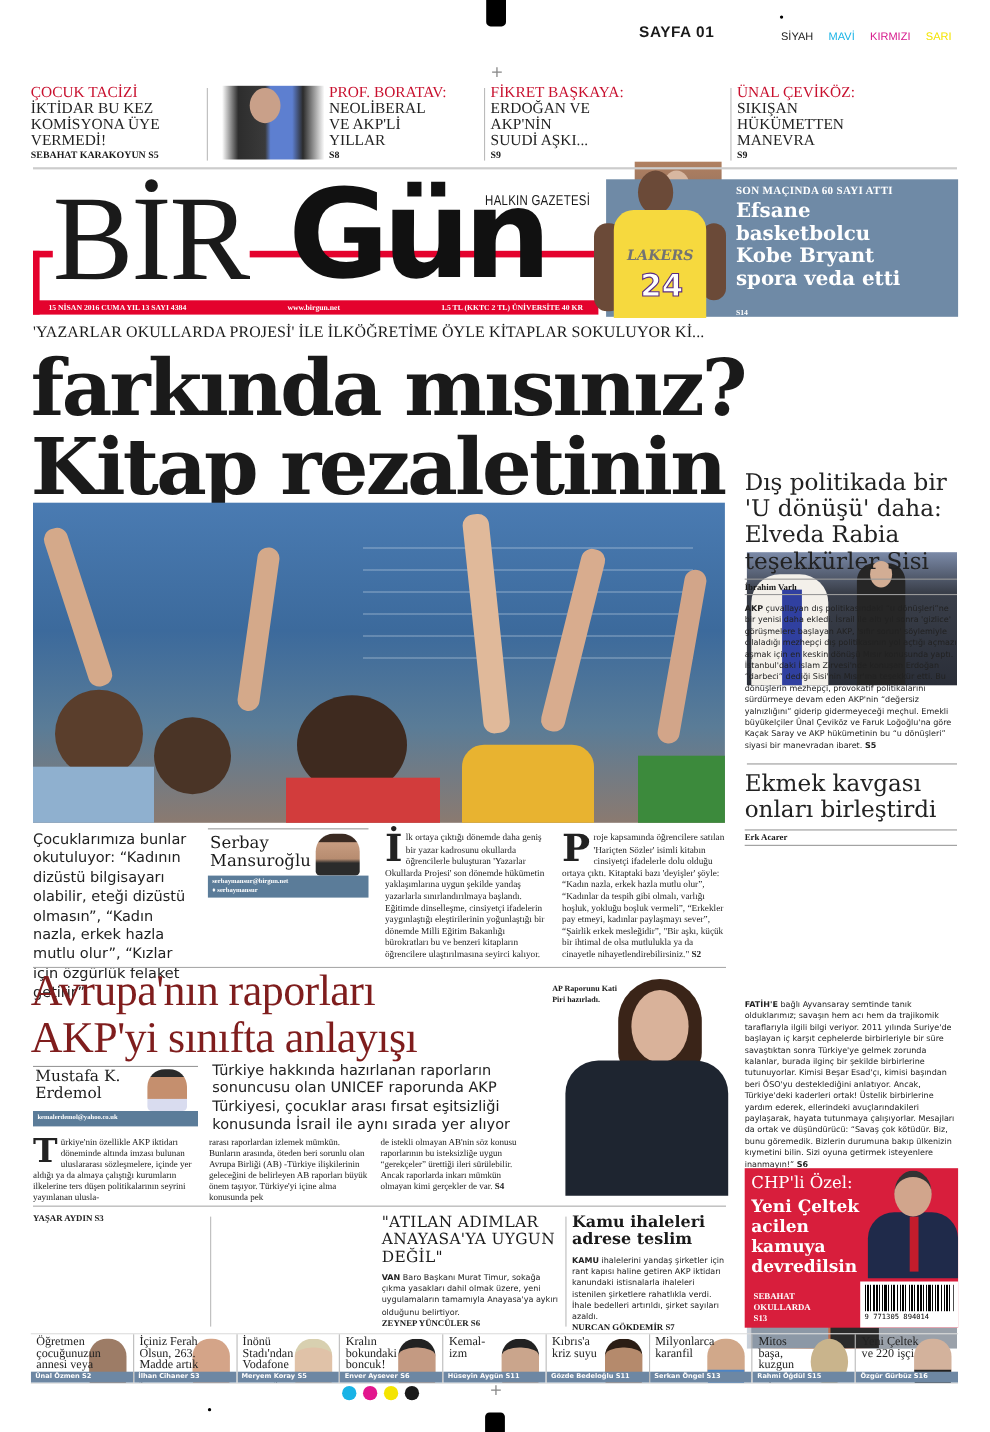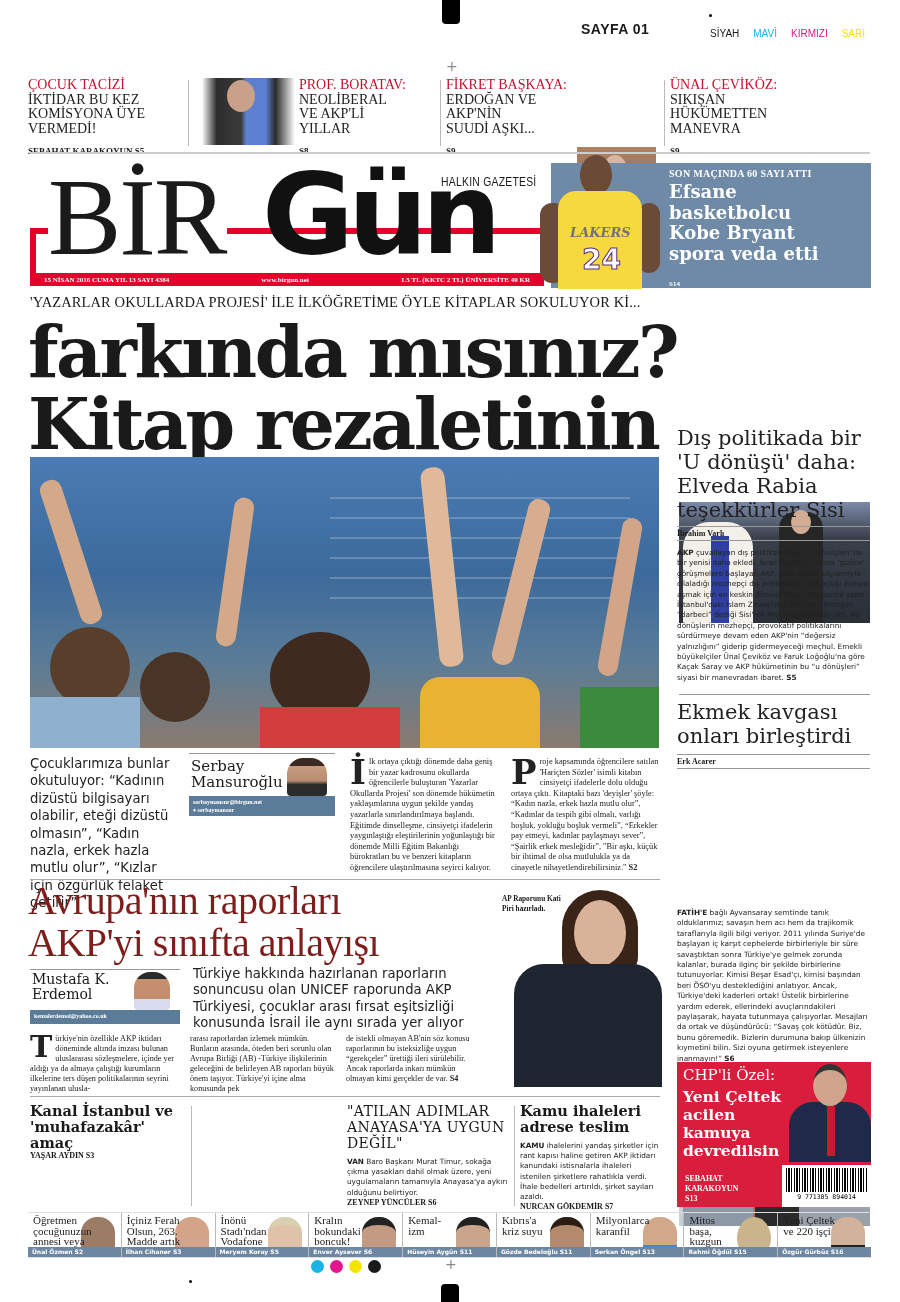--- a/index.html
+++ b/index.html
@@ -6,21 +6,21 @@
 html,body{width:900px;height:1302px;background:#fff;overflow:hidden}
 body{position:relative;font-family:"DejaVu Serif",serif;color:#1a1a1a}
 .abs{position:absolute}
 .reg-mark{position:absolute;width:18px;height:24px;background:#000;border-radius:3px}
 .plus{position:absolute;font-family:"DejaVu Sans",sans-serif;font-size:14px;color:#888}
 
 .sayfa{left:581px;top:21px;font-family:"Liberation Sans",sans-serif;font-weight:bold;font-size:14px;letter-spacing:0.5px}
 .colors{top:28px;left:710px;font-family:"Liberation Sans",sans-serif;font-size:10px;display:flex;gap:14px}
 .t-text{font-family:"Liberation Serif",serif;font-size:14px;line-height:14.5px;color:#222}
 .t-kicker{color:#c8102e}
-.t-ref{font-size:9px;font-weight:bold;margin-top:10px;font-family:"Liberation Serif",serif}
+.t-ref{font-size:9px;font-weight:bold;margin-top:0;font-family:"Liberation Serif",serif}
 .photo{background:#999;position:relative;overflow:hidden}
 .hr{position:absolute;height:2px;background:#ccc}
 
 .red-bar{position:absolute;left:30px;top:228px;width:514px;height:6px;background:#e4022d}
 .red-band{position:absolute;left:30px;top:273px;width:514px;height:13px;background:#e4022d;display:flex;justify-content:space-between;align-items:center;padding:0 14px;font-family:"Liberation Serif",serif;font-size:7px;font-weight:bold;color:#fff}
 .red-left{position:absolute;left:30px;top:228px;width:6px;height:58px;background:#e4022d}
 .logo-bir{position:absolute;left:48px;top:162px;font-family:"Liberation Serif",serif;font-size:110px;line-height:110px;letter-spacing:-2px;color:#1a1a1a;background:#fff;padding-right:2px}
 .logo-gun{position:absolute;left:262px;top:158px;font-family:"DejaVu Sans",sans-serif;font-weight:bold;font-size:112px;line-height:112px;letter-spacing:-6px;color:#111}
 .halkin{position:absolute;left:441px;top:174px;font-family:"Liberation Sans",sans-serif;font-size:13px;letter-spacing:0.3px;transform:scaleX(0.8);transform-origin:left}
 
@@ -261,31 +261,30 @@
   </div>
   <div class="abs" style="left:6px;top:4px;font-family:'DejaVu Serif',serif;font-size:15px">CHP'li Özel:</div>
   <div class="abs" style="left:6px;top:26px;font-family:'DejaVu Serif',serif;font-weight:bold;font-size:15.5px;line-height:18px">
     <div>Yeni Çeltek</div>
     <div>acilen</div>
     <div>kamuya</div>
     <div>devredilsin</div>
   </div>
   <div class="abs" style="left:8px;top:112px;font-family:'Liberation Serif',serif;font-weight:bold;font-size:8px;line-height:10px">
     <div>SEBAHAT</div>
-    <div>KARAKOYUN</div>
+    <div>OKULLARDA</div>
     <div>S13</div>
   </div>
   <div class="abs" style="left:105px;top:103px;width:89px;height:42px;background:#fff;padding:3px 4px">
     <div style="height:24px;background:repeating-linear-gradient(90deg,#000 0 1px,#fff 1px 2px,#000 2px 4px,#fff 4px 5px,#000 5px 6px,#fff 6px 8px)"></div>
-    <div style="font-family:'DejaVu Sans Mono',monospace;font-size:6.5px;color:#000;text-align:center;margin-top:1px">9 771305 894014</div>
+    <div style="font-family:'DejaVu Sans Mono',monospace;font-size:6.5px;color:#000;text-align:left;margin-top:1px">9 771305 894014</div>
   </div>
 </div>
 
 <div class="abs" style="left:30px;top:1103px;width:158px">
-  <div class="b-head">Kanal İstanbul ve 'muhafazakâr' amaç</div>
   <div class="b-ref">YAŞAR AYDIN S3</div>
 </div>
 <div class="abs" style="left:191px;top:1106px;width:1px;height:100px;background:#bbb"></div>
 
 <div class="abs" style="left:347px;top:1103px;width:164px">
   <div style="font-family:'DejaVu Serif',serif;font-size:14px;line-height:16px;letter-spacing:0.3px">"ATILAN ADIMLAR ANAYASA'YA UYGUN DEĞİL"</div>
   <div class="b-body"><b>VAN</b><span> Baro Başkanı Murat Timur, sokağa çıkma yasakları dahil olmak üzere, yeni uygulamaların tamamıyla Anayasa'ya aykırı olduğunu belirtiyor.</span></div>
   <div class="b-ref">ZEYNEP YÜNCÜLER S6</div>
 </div>
 <div class="abs" style="left:514px;top:1106px;width:1px;height:100px;background:#bbb"></div>

